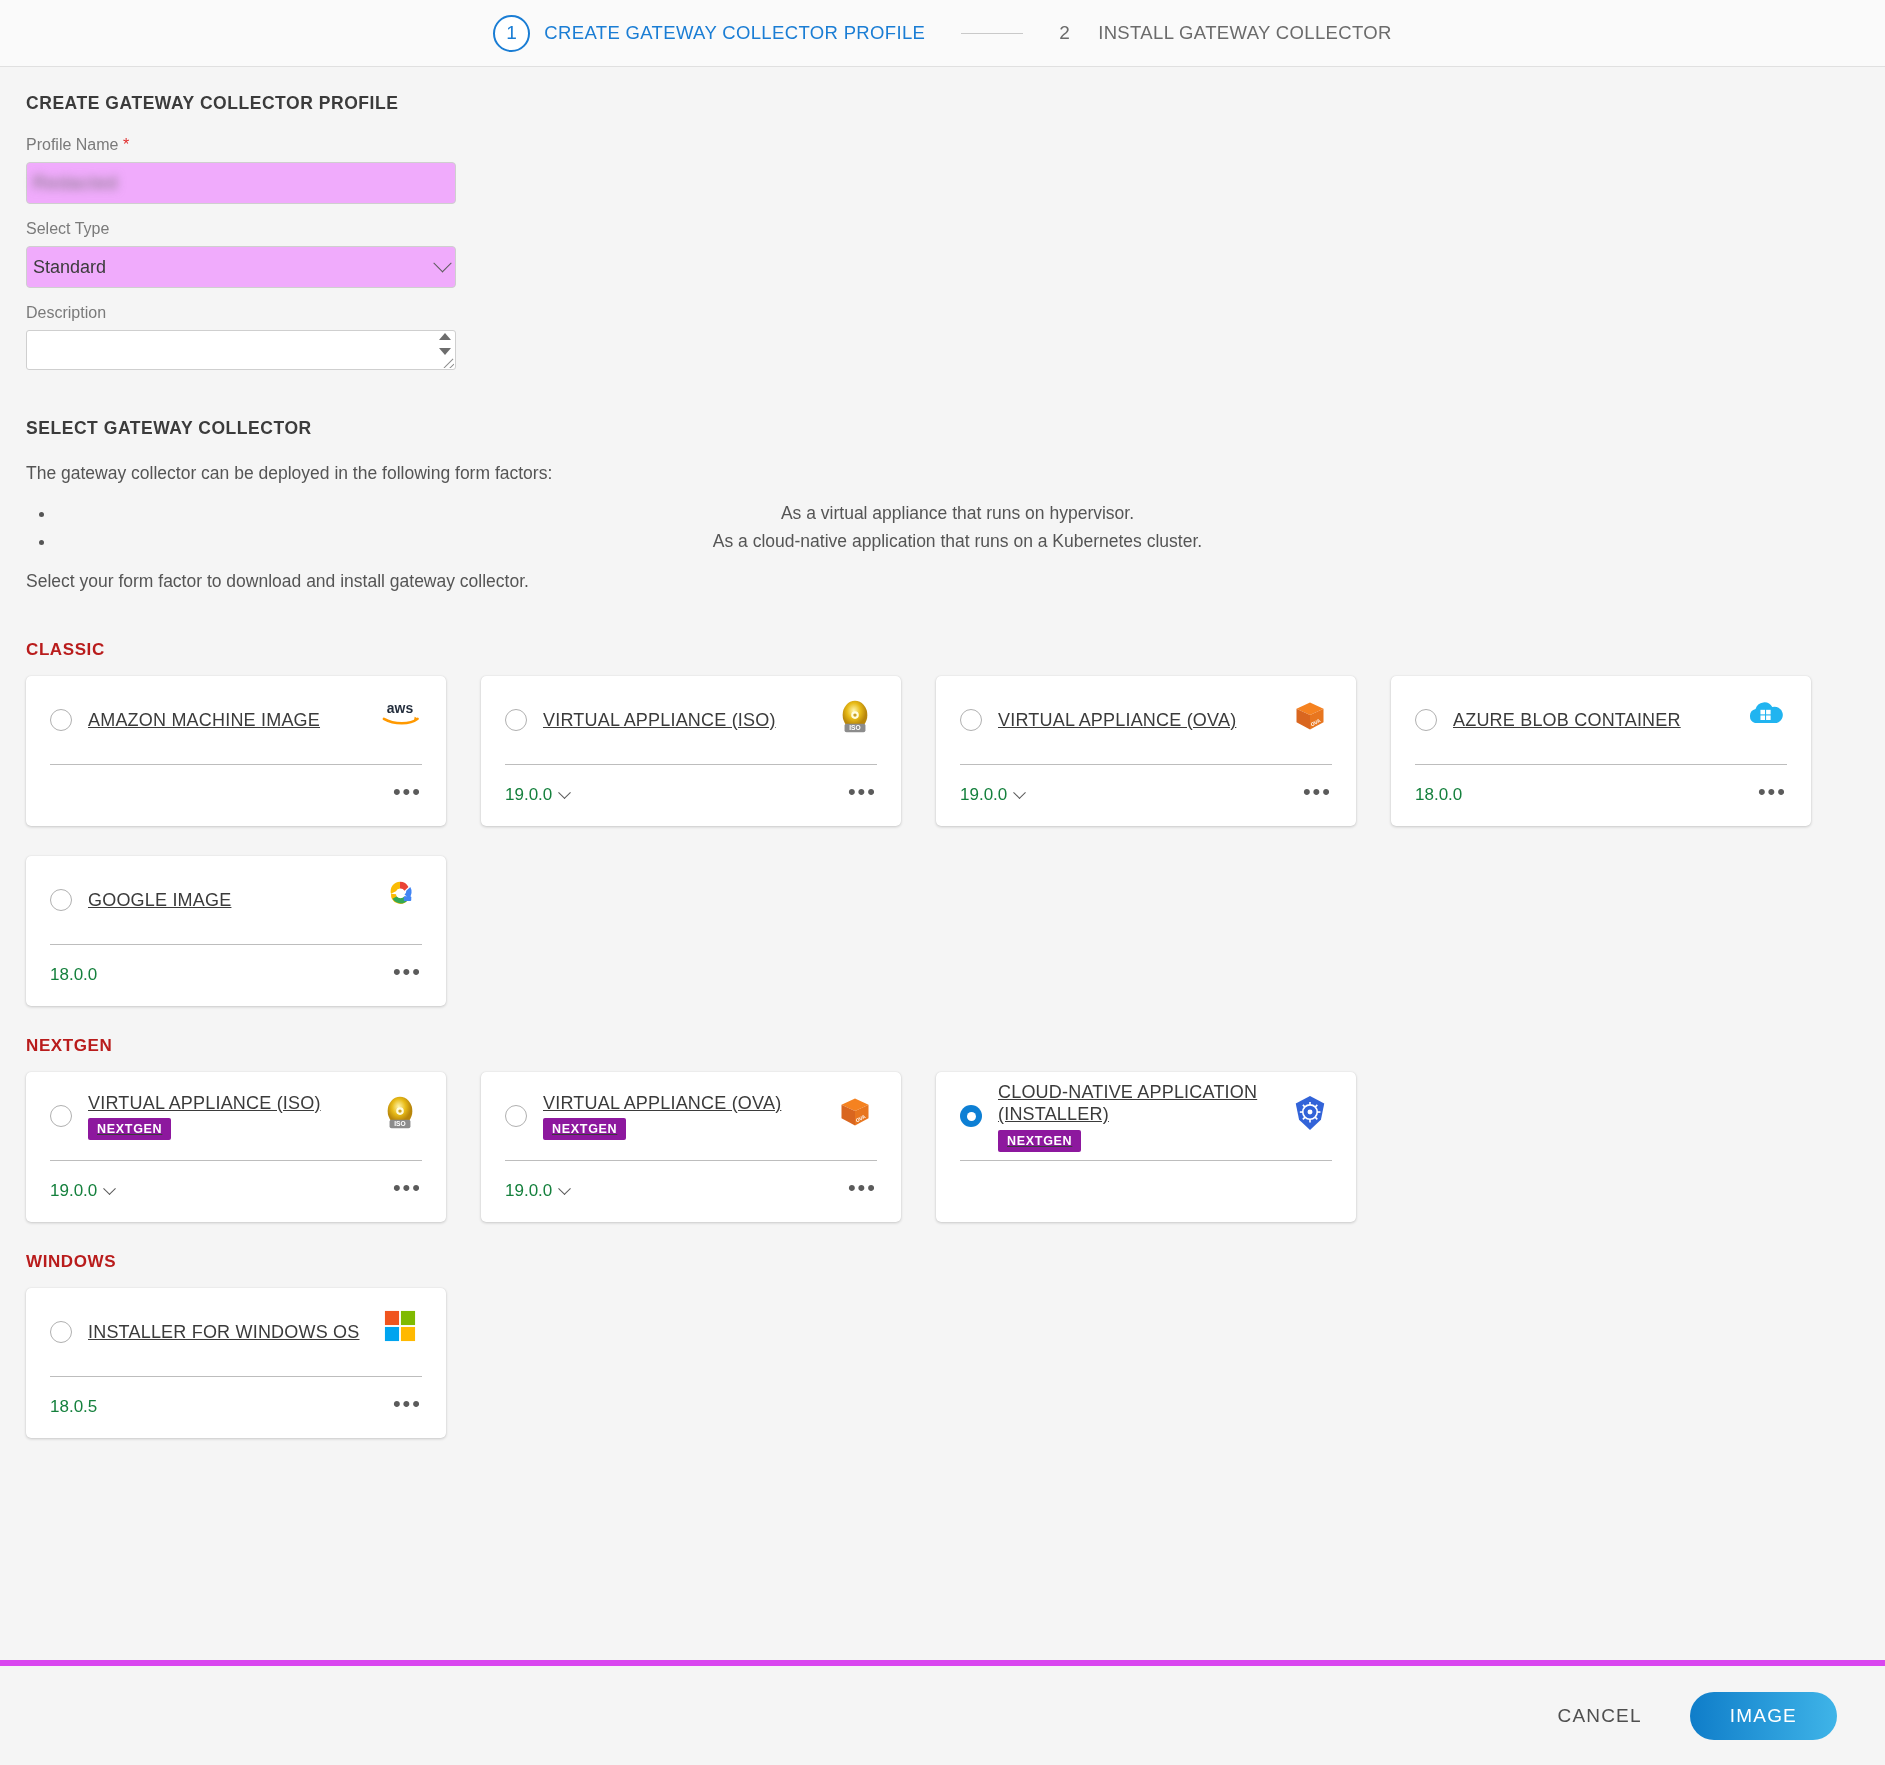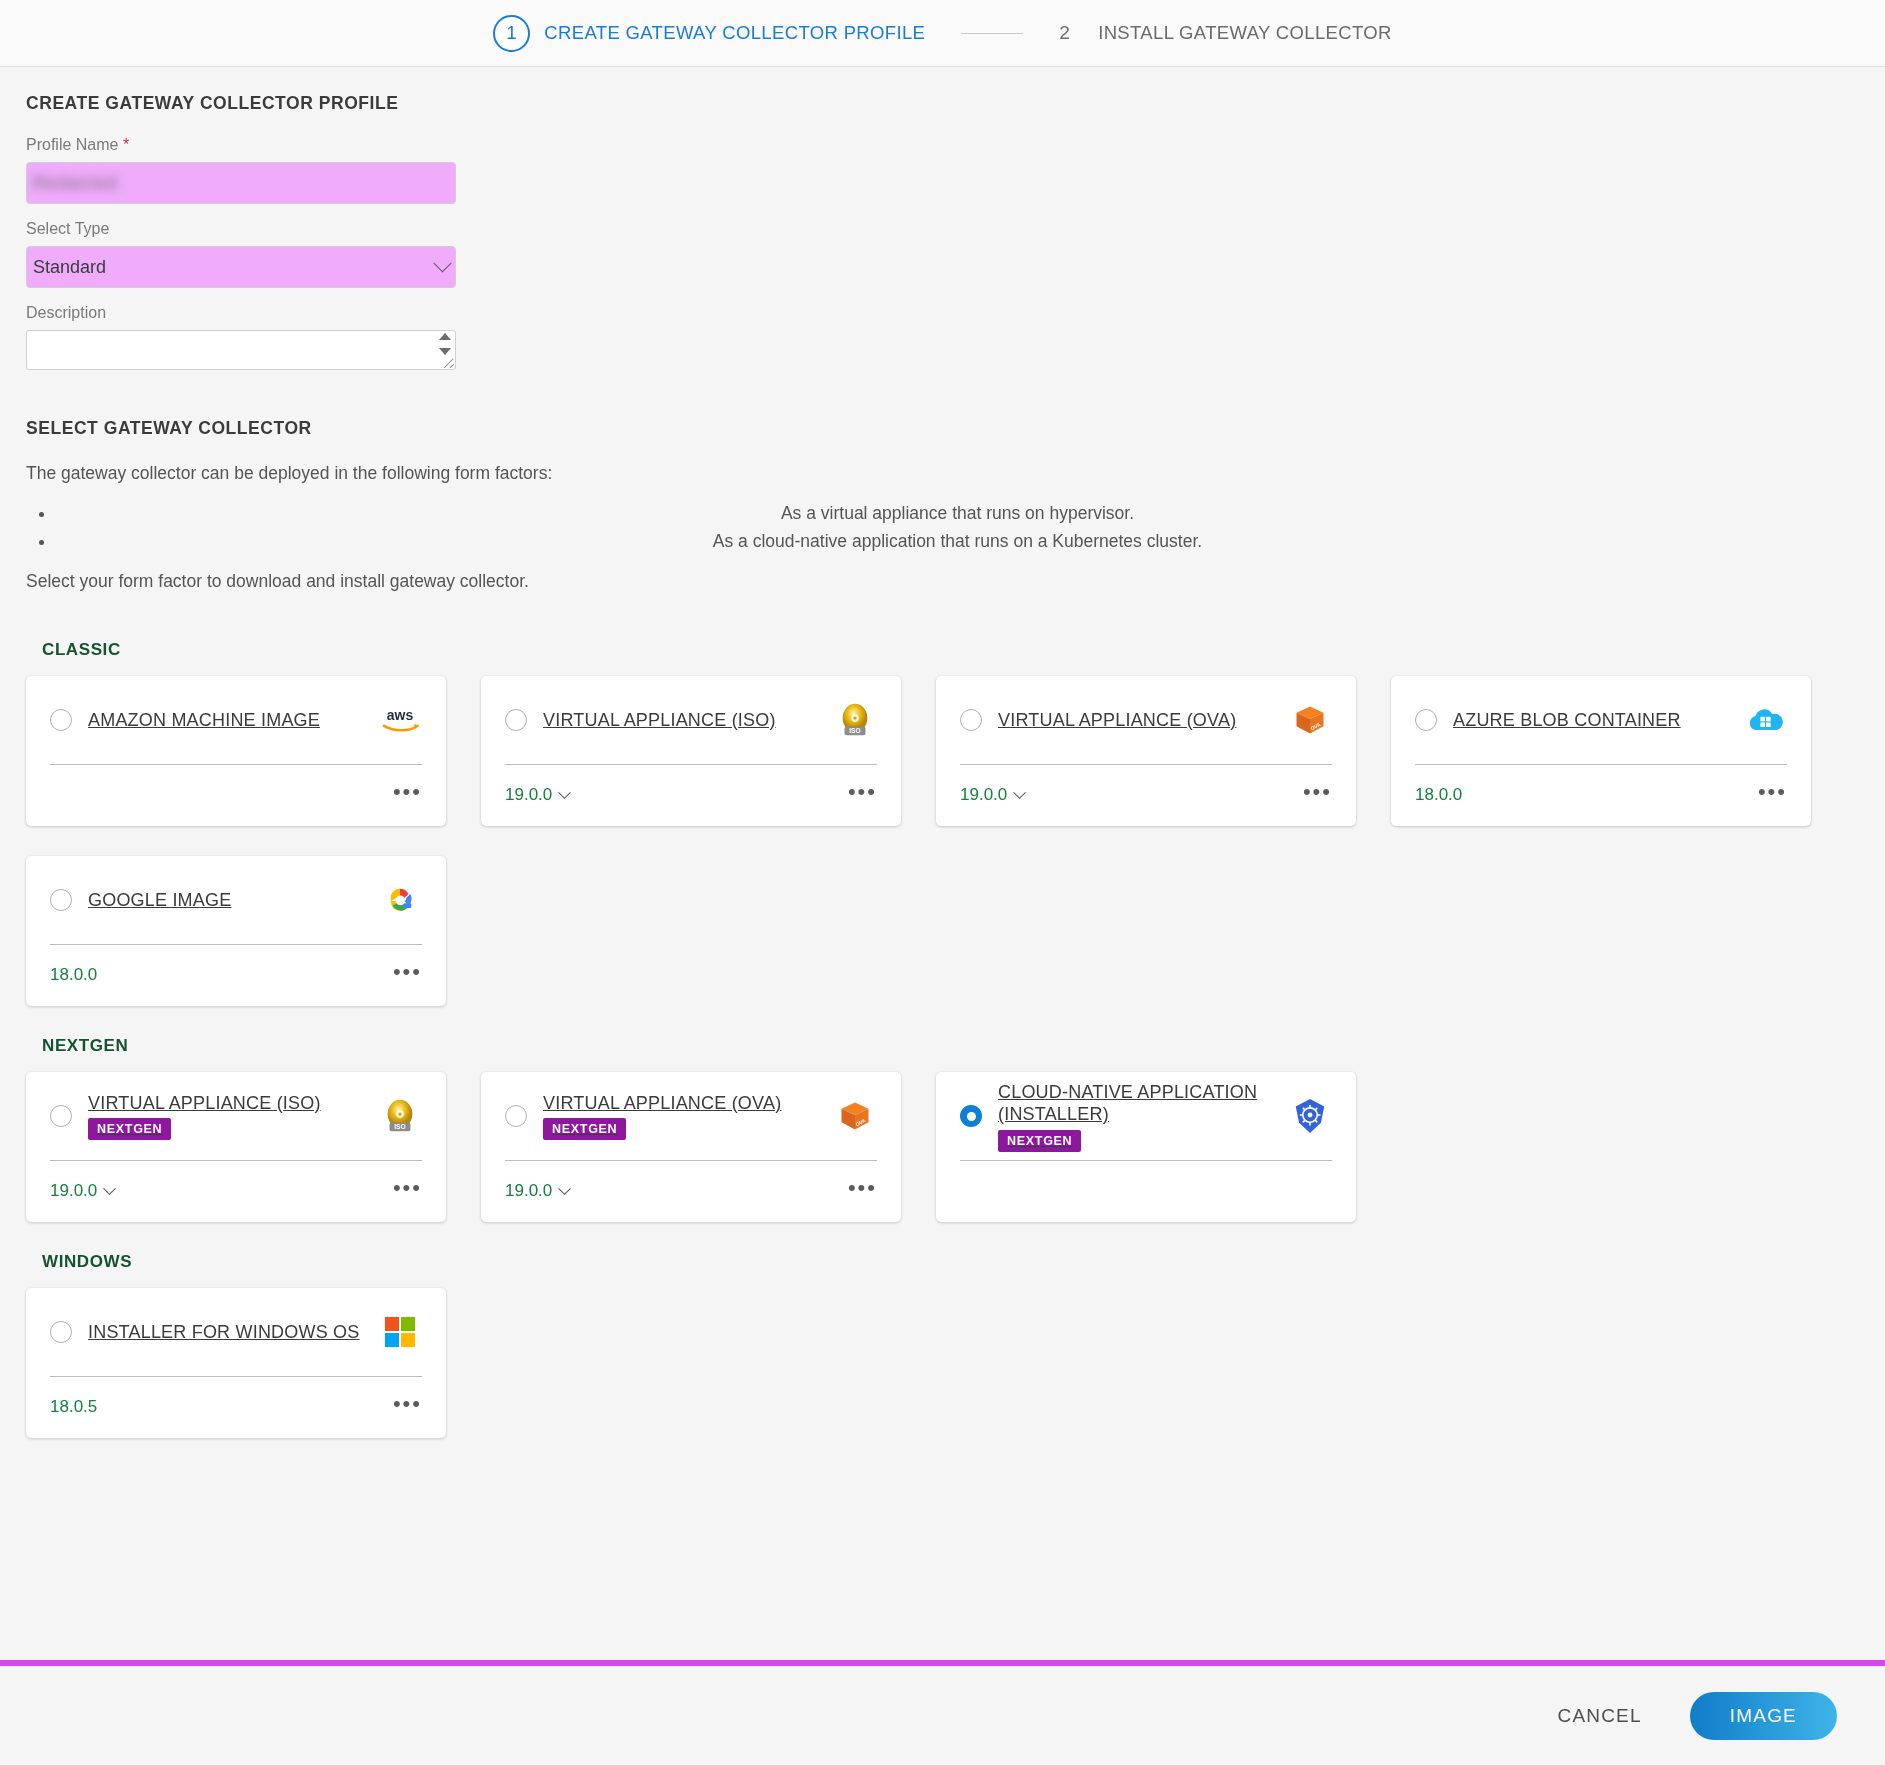--- a/index.html
+++ b/index.html
@@ -143,22 +143,22 @@
     color: #555;
     line-height: 1.55;
     text-align: center;
   }
   ul.form-factors li { margin: 0; }
 
   .group-title {
     font-size: 17px;
     font-weight: 700;
     letter-spacing: .6px;
-    color: #14532d;
-    margin: 0 0 16px 16px;
+    color: #b91c1c;
+    margin: 0 0 16px 0;
   }
   .card-row {
     display: flex;
     gap: 35px;
     margin-bottom: 30px;
   }
 
   
   .card {
     width: 420px;
@@ -219,21 +219,21 @@
     font-size: 12.5px;
     font-weight: 700;
     letter-spacing: .7px;
     padding: 4px 9px 4px 9px;
     border-radius: 2px;
     display: inline-block;
   }
   .card-icon {
     flex: 0 0 auto;
     width: 44px; height: 44px;
-    display: flex; align-items: center; justify-content: center;
+    display: flex; justify-content: center;
   }
   .card-divider {
     height: 1px;
     background: #bdbdbd;
     margin: 0 0 0 0;
   }
   .card-foot {
     height: 60px;
     display: flex;
     align-items: center;

